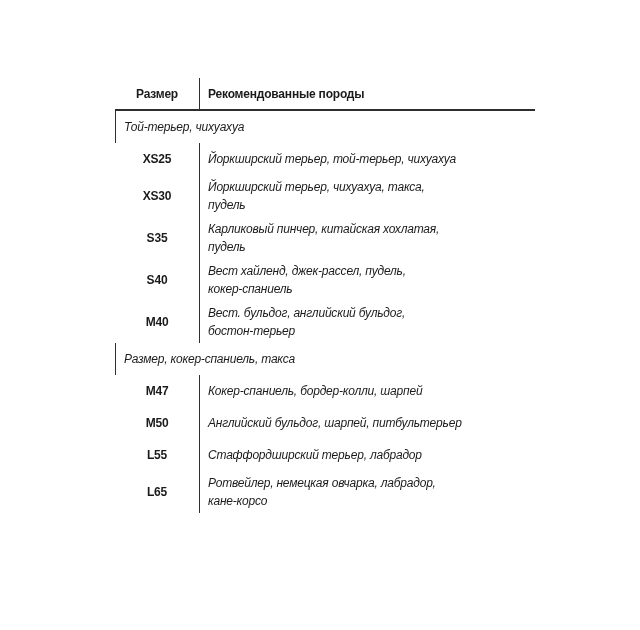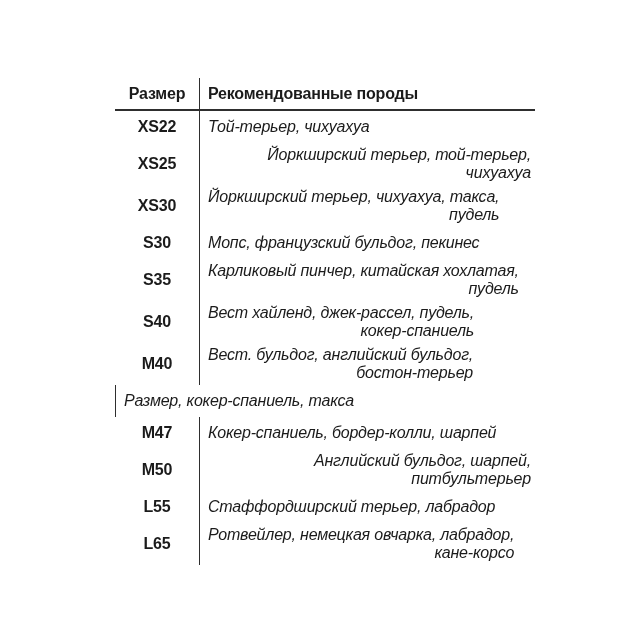--- a/index.html
+++ b/index.html
@@ -21,30 +21,29 @@
     width:640px;
     height:630px;
     background:var(--bg);
   }
   .size-table{
     position:absolute;
     left:115px;
     top:78px;
     width:420px;
     color:var(--text-color);
-    font-size:16px;
+    font-size:12px;
     letter-spacing:-0.2px;
   }
   .row{
     display:flex;
     align-items:stretch;
   }
   .cell{
     box-sizing:border-box;
-    text-align:right;
   }
   .size-col{
     width:84px;
     flex:0 0 84px;
     display:flex;
     align-items:center;
     justify-content:center;
     font-weight:bold;
     text-align:center;
   }
@@ -76,39 +75,34 @@
 <body>
 
 <div class="page">
   <div class="size-table">
     <div class="row header">
       <div class="cell size-col">Размер</div>
       <div class="cell breeds-col">Рекомендованные породы</div>
     </div>
     <div>
   <div class="row body-row">
-    <div class="cell size-col size-label">XS22</div>
     <div class="cell breeds-col breeds-text">Той-терьер, чихуахуа</div>
   </div>
 
   <div class="row body-row">
     <div class="cell size-col size-label">XS25</div>
     <div class="cell breeds-col breeds-text">Йоркширский терьер, той-терьер, чихуахуа</div>
   </div>
 
   <div class="row body-row">
     <div class="cell size-col size-label">XS30</div>
     <div class="cell breeds-col breeds-text">Йоркширский терьер, чихуахуа, такса,
 пудель</div>
   </div>
 
-  <div class="row body-row">
-    <div class="cell size-col size-label">S30</div>
-    <div class="cell breeds-col breeds-text">Мопс, французский бульдог, пекинес</div>
-  </div>
 
   <div class="row body-row">
     <div class="cell size-col size-label">S35</div>
     <div class="cell breeds-col breeds-text">Карликовый пинчер, китайская хохлатая,
 пудель</div>
   </div>
 
   <div class="row body-row">
     <div class="cell size-col size-label">S40</div>
     <div class="cell breeds-col breeds-text">Вест хайленд, джек-рассел, пудель,

